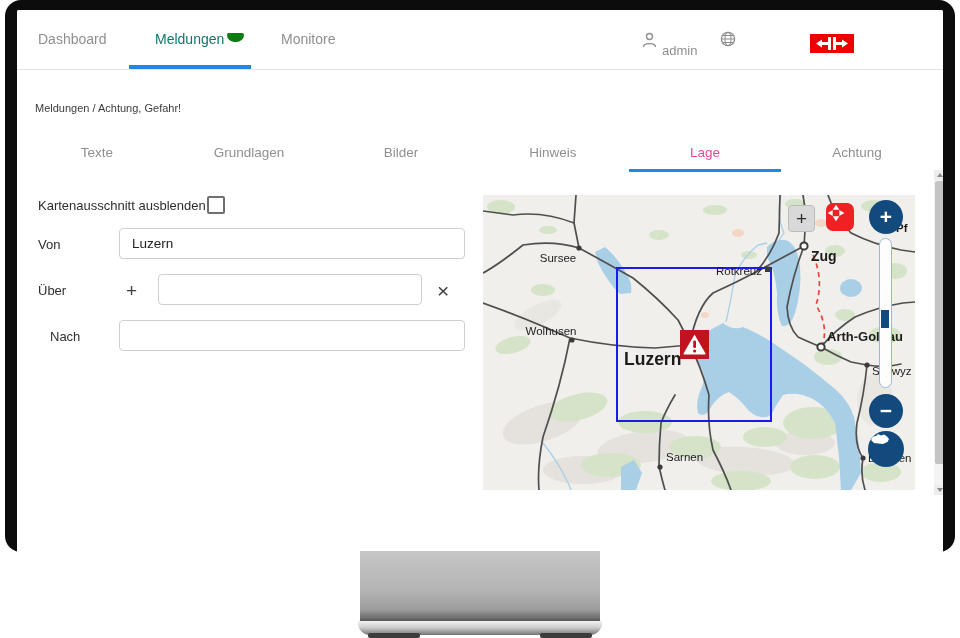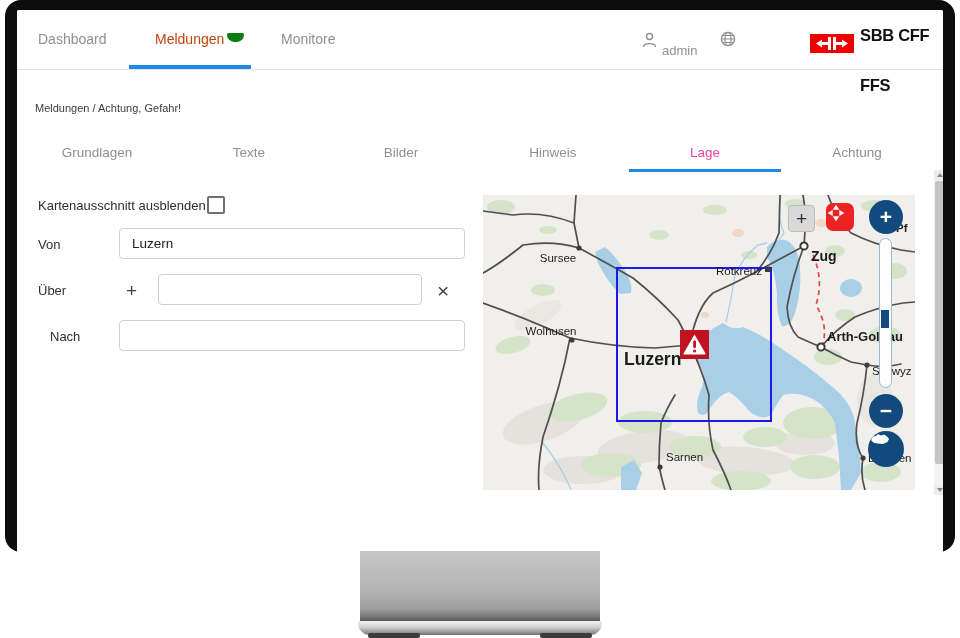--- a/index.html
+++ b/index.html
@@ -11,21 +11,21 @@
   .stand-body{position:absolute;left:360px;top:551px;width:240px;height:71px;
         background:linear-gradient(180deg,#c6c6c6,#b4b4b4 55%,#9d9d9d 82%,#6f6f6f 94%,#4e4e4e);}
   .stand-base{position:absolute;left:358px;top:621px;width:244px;height:14px;border-radius:0 0 12px 12px;
         background:linear-gradient(180deg,#f2f2f2,#cfcfcf 45%,#8f8f8f 85%,#707070);}
   .stand-foot{position:absolute;top:633px;height:5px;background:#3c3c3c;border-radius:2px;}
   .foot-l{left:368px;width:52px;} .foot-r{left:540px;width:52px;}
 
   
   .nav{position:absolute;left:0;top:0;width:100%;height:59px;background:#fff;border-bottom:1px solid #e3e3e3;}
   .nav-item{position:absolute;top:0;height:59px;line-height:59px;font-size:14px;color:#8f8f8f;cursor:pointer;}
-  .nav-item.active{color:#c2410c;text-align:right;}
+  .nav-item.active{color:#0f766e;text-align:right;}
   .nav-underline{position:absolute;left:112px;bottom:0;width:122px;height:4px;background:#1e88e5;}
   .green-badge{position:absolute;left:210px;top:23px;width:17px;height:9px;background:#0e7c10;
         border-radius:2px 2px 50% 50% / 2px 2px 100% 100%;}
   .user-icon{position:absolute;left:625px;top:22px;}
   .user-label{position:absolute;left:645px;top:11px;height:59px;line-height:59px;font-size:13px;color:#8f8f8f;}
   .globe-icon{position:absolute;left:703px;top:21px;}
   .lang-label{position:absolute;left:723px;top:0;height:59px;line-height:59px;font-size:13px;color:#8f8f8f;}
   .sbb-flag{position:absolute;left:793px;top:24px;width:44px;height:19px;background:#ee0000;}
   .brand{position:absolute;left:843px;top:0;height:59px;line-height:50px;font-weight:bold;
          font-size:16.5px;color:#111;letter-spacing:-.3px;}
@@ -101,28 +101,27 @@
             </svg>
         </span>
 
         <span class="sbb-flag">
           <svg width="44" height="19" viewBox="0 0 44 19">
               <rect width="44" height="19" fill="#ee0000"></rect>
               <polygon points="13,5.5 13,8 19,8 19,3 22,3 22,16 19,16 19,11 13,11 13,13.5 7,9.5" fill="#fff" transform="translate(-1,0)"></polygon>
               <polygon points="31,5.5 31,8 25,8 25,3 22,3 22,16 25,16 25,11 31,11 31,13.5 37,9.5" fill="#fff" transform="translate(1,0)"></polygon>
             </svg>
         </span>
-        <div class="brand">SBB CFF FFS</div>
       </div>
 
       <div class="breadcrumb">Meldungen / Achtung, Gefahr!</div>
 
       <div class="tabs">
+        <div class="tab">Texte</div>
         <div class="tab">Grundlagen</div>
-        <div class="tab">Texte</div>
         <div class="tab">Bilder</div>
         <div class="tab">Hinweis</div>
         <div class="tab active">Lage</div>
         <div class="tab">Achtung</div>
       </div>
 
       <div class="form-label" style="left:21px;top:188px">Kartenausschnitt ausblenden</div>
       <span class="checkbox"></span>
 
       <div class="form-label" style="left:21px;top:227px">Von</div>

